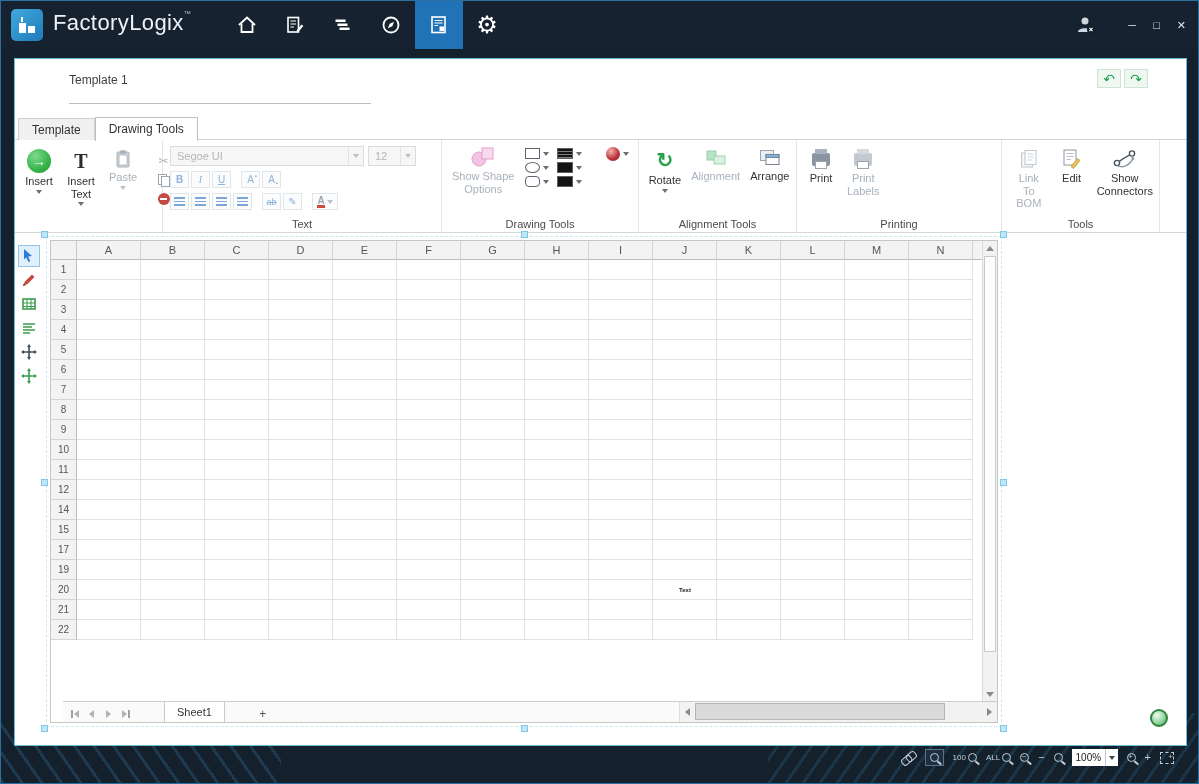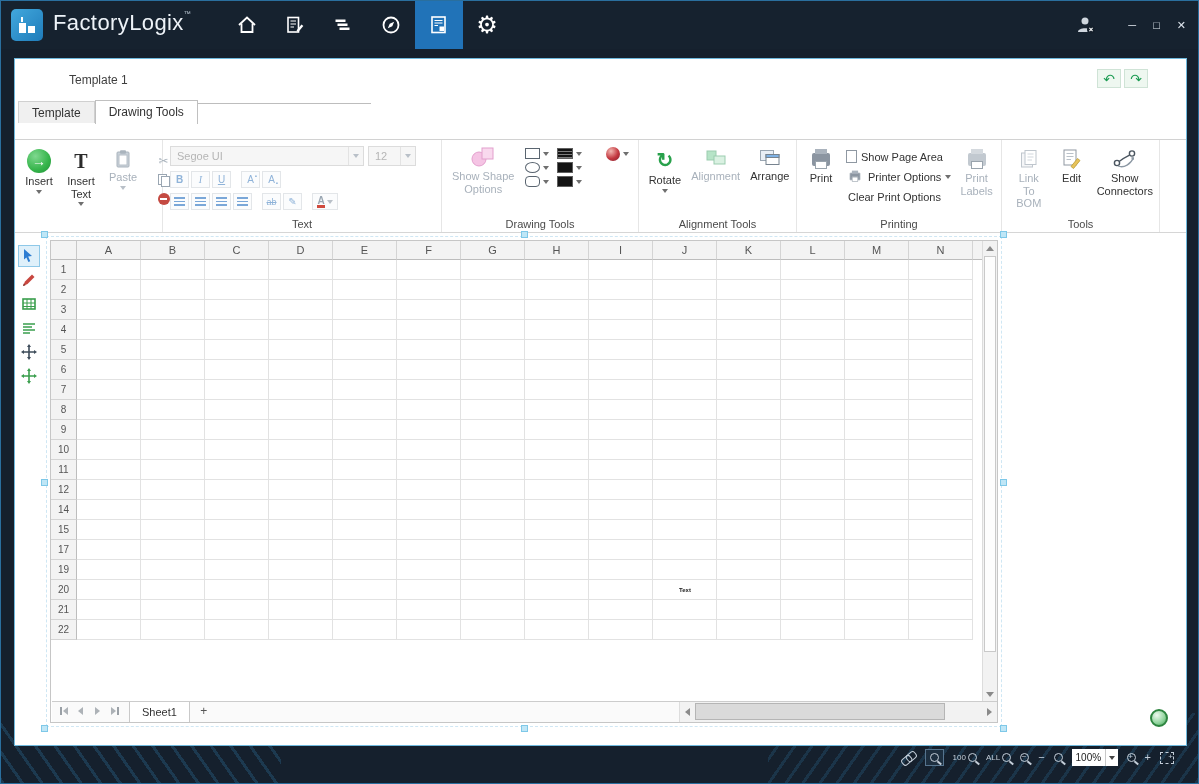--- a/index.html
+++ b/index.html
@@ -28,21 +28,21 @@
 
   
   .content { position:absolute; left:13px; top:57px; width:1173px; height:688px; background:#fff; border:1px solid #6fb9dd; z-index:3; }
 
   .doc-title { position:absolute; left:54px; top:14px; font-size:12px; color:#3f3f3f; }
   .title-underline { position:absolute; left:54px; top:44px; width:302px; height:1px; background:#bdbdbd; }
 
   .history { position:absolute; left:1082px; top:10px; display:flex; gap:3px; }
   .hbtn { width:24px; height:19px; border:1px solid #cfe3d6; background:#eef7f0; color:#1f9d55; font-size:14px; line-height:1; display:flex; align-items:center; justify-content:center; }
 
-  .tabs { position:absolute; left:3px; top:40px; height:24px; display:flex; align-items:flex-end; z-index:5; }
+  .tabs { position:absolute; left:3px; top:57px; height:24px; display:flex; align-items:flex-end; z-index:5; }
   .tab { padding:4px 13px 3px; font-size:12px; color:#333; background:#f0f0f0; border:1px solid #d0d0d0; border-bottom:none; }
   .tab.active { background:#fff; border-color:#c0c0c0; margin-bottom:-1px; padding-bottom:5px; }
 
   
   .ribbon { position:absolute; left:0; top:80px; right:0; height:94px; background:#fff; border-top:1px solid #d2d2d2; border-bottom:1px solid #d6d6d6; display:flex; }
   .rgroup { position:relative; height:100%; border-right:1px solid #e6e6e6; padding:5px 4px 15px 7px; }
   .rgroup-fill { flex:1; }
   .glabel { position:absolute; bottom:2px; left:0; right:0; text-align:center; font-size:11px; color:#4a4a4a; }
   .grow-items { display:flex; align-items:flex-start; }
 
@@ -131,21 +131,21 @@
 
   .vscroll { position:absolute; right:0; top:0; width:15px; bottom:21px; background:#f2f2f2; border-left:1px solid #dcdcdc; }
   .tri-up { width:0; height:0; border-left:4px solid transparent; border-right:4px solid transparent; border-bottom:5px solid #8a8a8a; }
   .tri-dn { width:0; height:0; border-left:4px solid transparent; border-right:4px solid transparent; border-top:5px solid #8a8a8a; }
   .tri-l { width:0; height:0; border-top:4px solid transparent; border-bottom:4px solid transparent; border-right:5px solid #8a8a8a; }
   .tri-r { width:0; height:0; border-top:4px solid transparent; border-bottom:4px solid transparent; border-left:5px solid #8a8a8a; }
   .vup,.vdn { position:absolute; left:0; right:0; height:14px; display:flex; align-items:center; justify-content:center; }
   .vup { top:0; } .vdn { bottom:0; }
   .vthumb { position:absolute; left:1px; right:1px; top:15px; height:396px; background:#fdfdfd; border:1px solid #c9c9c9; }
 
-  .sheetbar { position:absolute; left:1px; right:0; bottom:0; height:21px; background:#fafafa; border-top:1px solid #cccccc; display:flex; align-items:flex-start; }
+  .sheetbar { position:absolute; left:12px; right:0; bottom:0; height:21px; background:#fafafa; border-top:1px solid #cccccc; display:flex; align-items:flex-end;gap:24px; }
   .snav { display:flex; margin-left:3px; }
   .snavbtn { width:17px; height:17px; display:flex; align-items:center; justify-content:center; gap:1px; }
   .snavbar { width:2px; height:8px; background:#9aa0a6; display:inline-block; }
   .snav .tri-l,.snav .tri-r { border-right-color:#9aa0a6; border-left-color:#9aa0a6; opacity:.8; }
   .sheettab { height:20px; margin-left:6px; padding:0 12px; background:#fff; border-left:1px solid #c9c9c9; border-right:1px solid #c9c9c9; display:flex; align-items:center; font-size:11px; color:#333; }
   .addsheet { width:18px; height:17px; margin-left:5px; display:flex; align-items:center; justify-content:center; font-size:12px; color:#555; }
   .hscroll { margin-left:auto; width:318px; height:20px; position:relative; background:#f2f2f2; border-left:1px solid #ddd; }
   .harrow { position:absolute; top:0; width:15px; height:100%; display:flex; align-items:center; justify-content:center; }
   .harrow.l { left:0; } .harrow.r { right:0; }
   .hthumb { position:absolute; left:15px; top:1px; height:17px; width:250px; background:#dadada; border:1px solid #b5b5b5; }
@@ -418,34 +418,20 @@
           </div>
         </div>
         <div class="glabel">Alignment Tools</div>
       </div>
 
       <div class="rgroup" style="width:205px">
         <div class="grow-items">
           <div class="bigbtn">
             <span class="printer"></span>
             <span class="bb-label">Print</span>
-          </div>
-          <div class="prtcol">
-            <div class="prtrow">
-              <span class="pageicon"></span>
-              <span>Show Page Area</span>
-            </div>
-            <div class="prtrow">
-              <span class="printer mini"></span>
-              <span>Printer Options</span>
-              <span class="dd"></span>
-            </div>
-            <div class="prtrow" style="padding-left:2px">
-              <span>Clear Print Options</span>
-            </div>
           </div>
           <div class="bigbtn dis" style="margin-left:6px">
             <span class="printer gray"></span>
             <span class="bb-label"><span>Print</span><br><span>Labels</span></span>
           </div>
         </div>
         <div class="glabel">Printing</div>
       </div>
 
       <div class="rgroup" style="width:158px">

